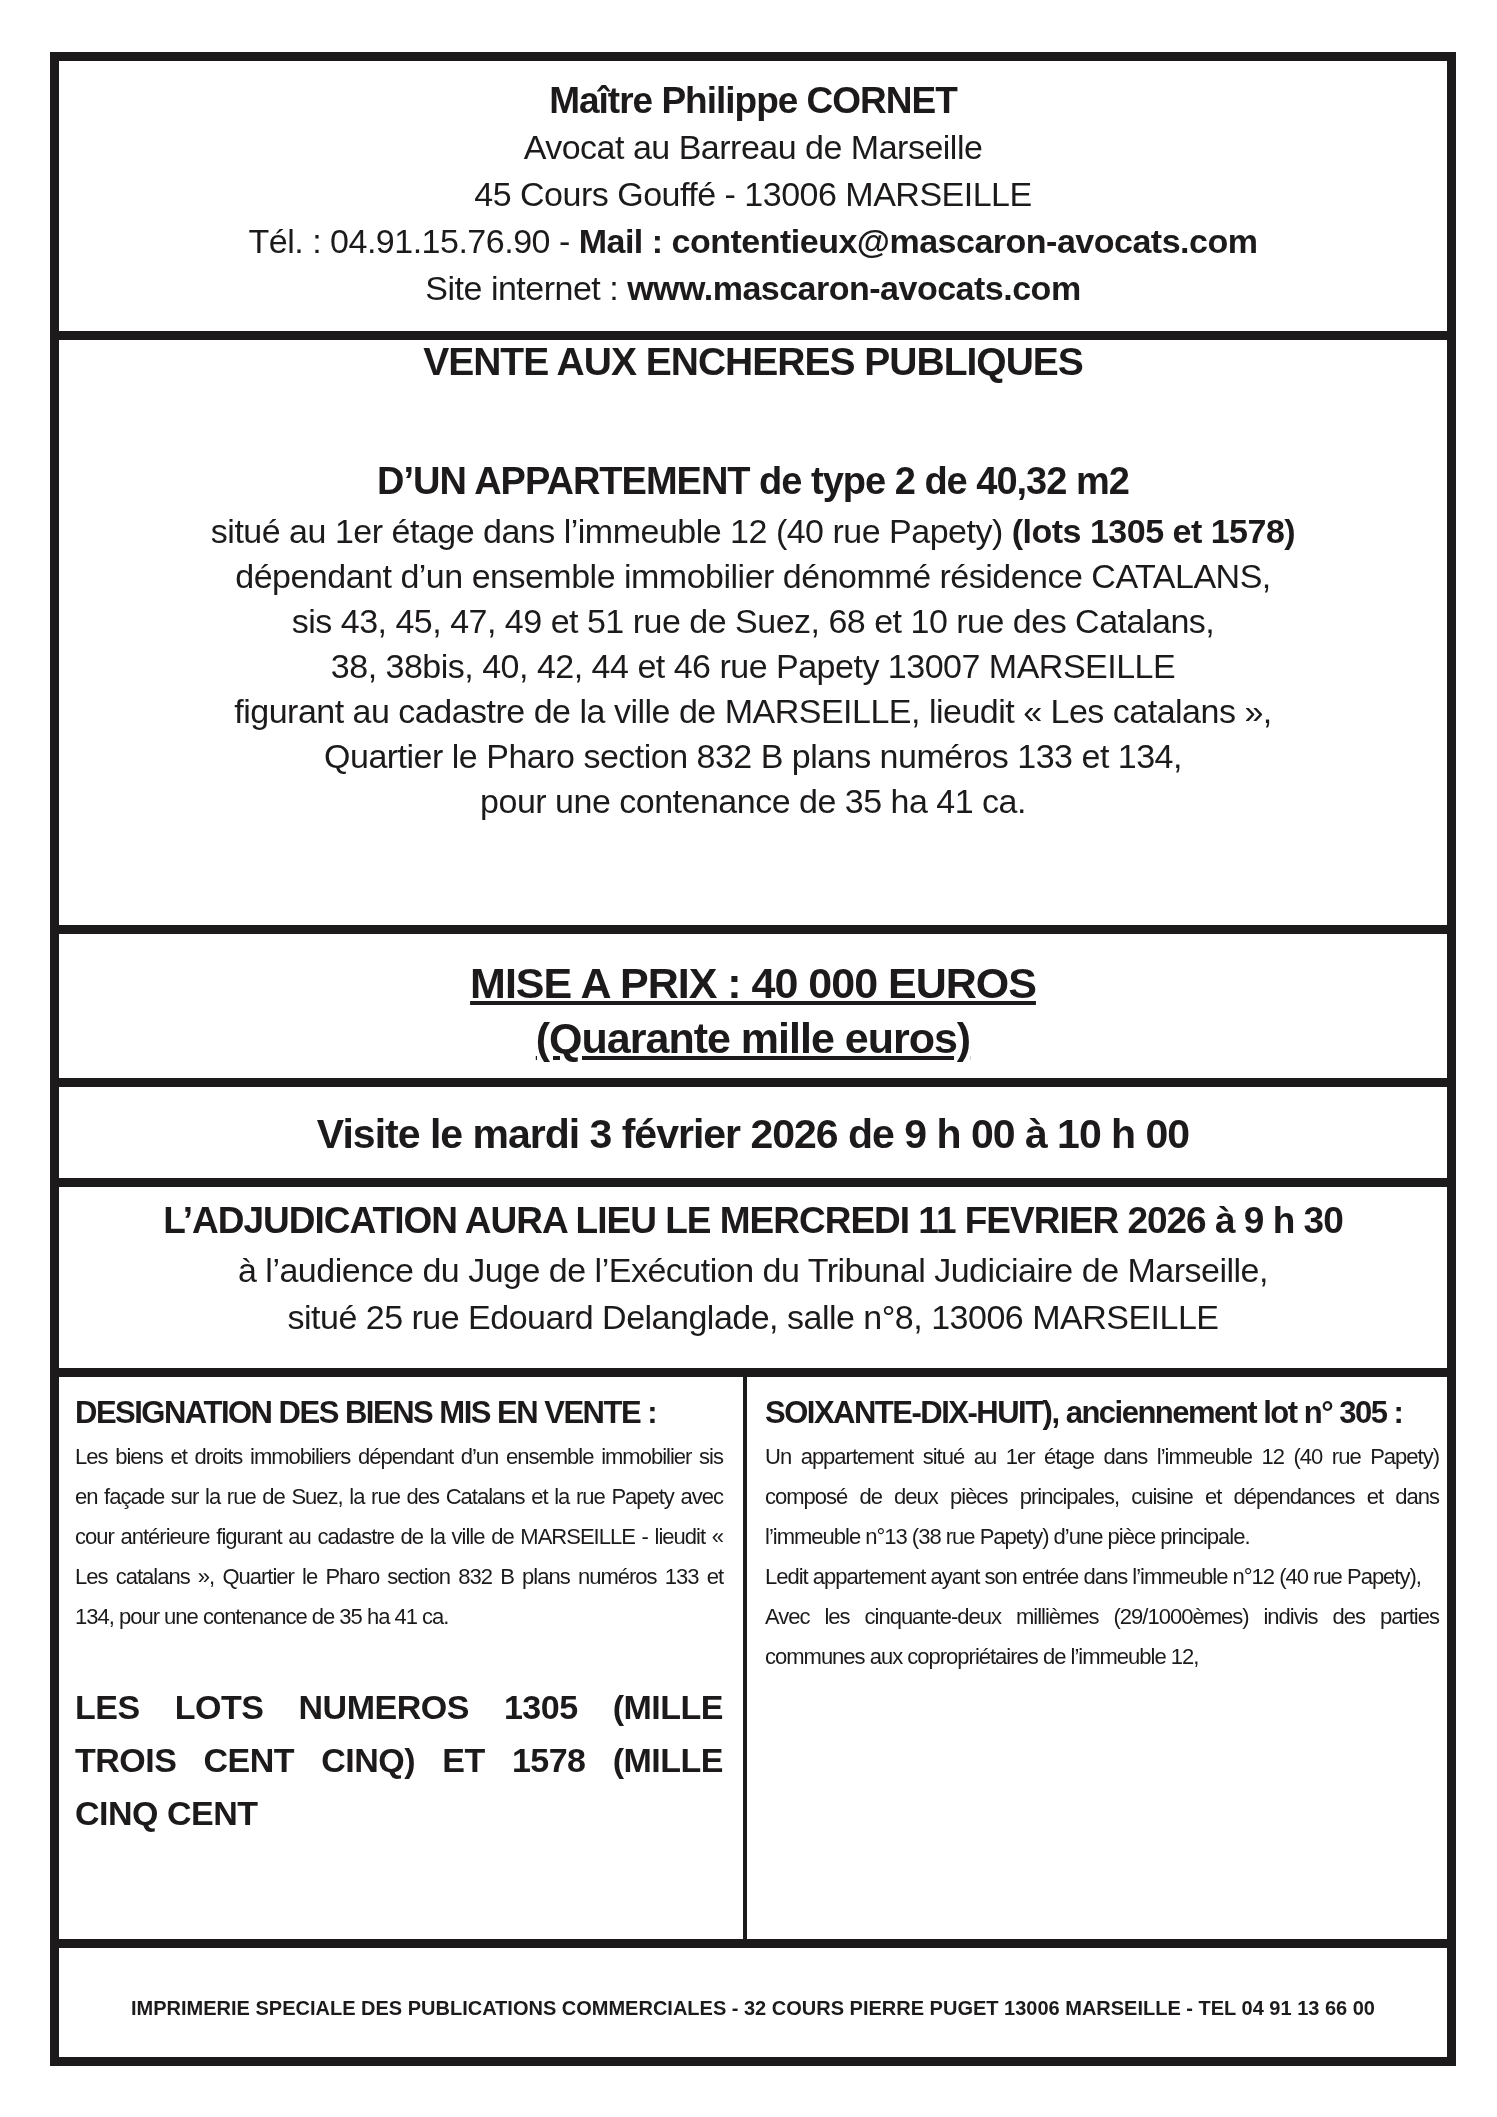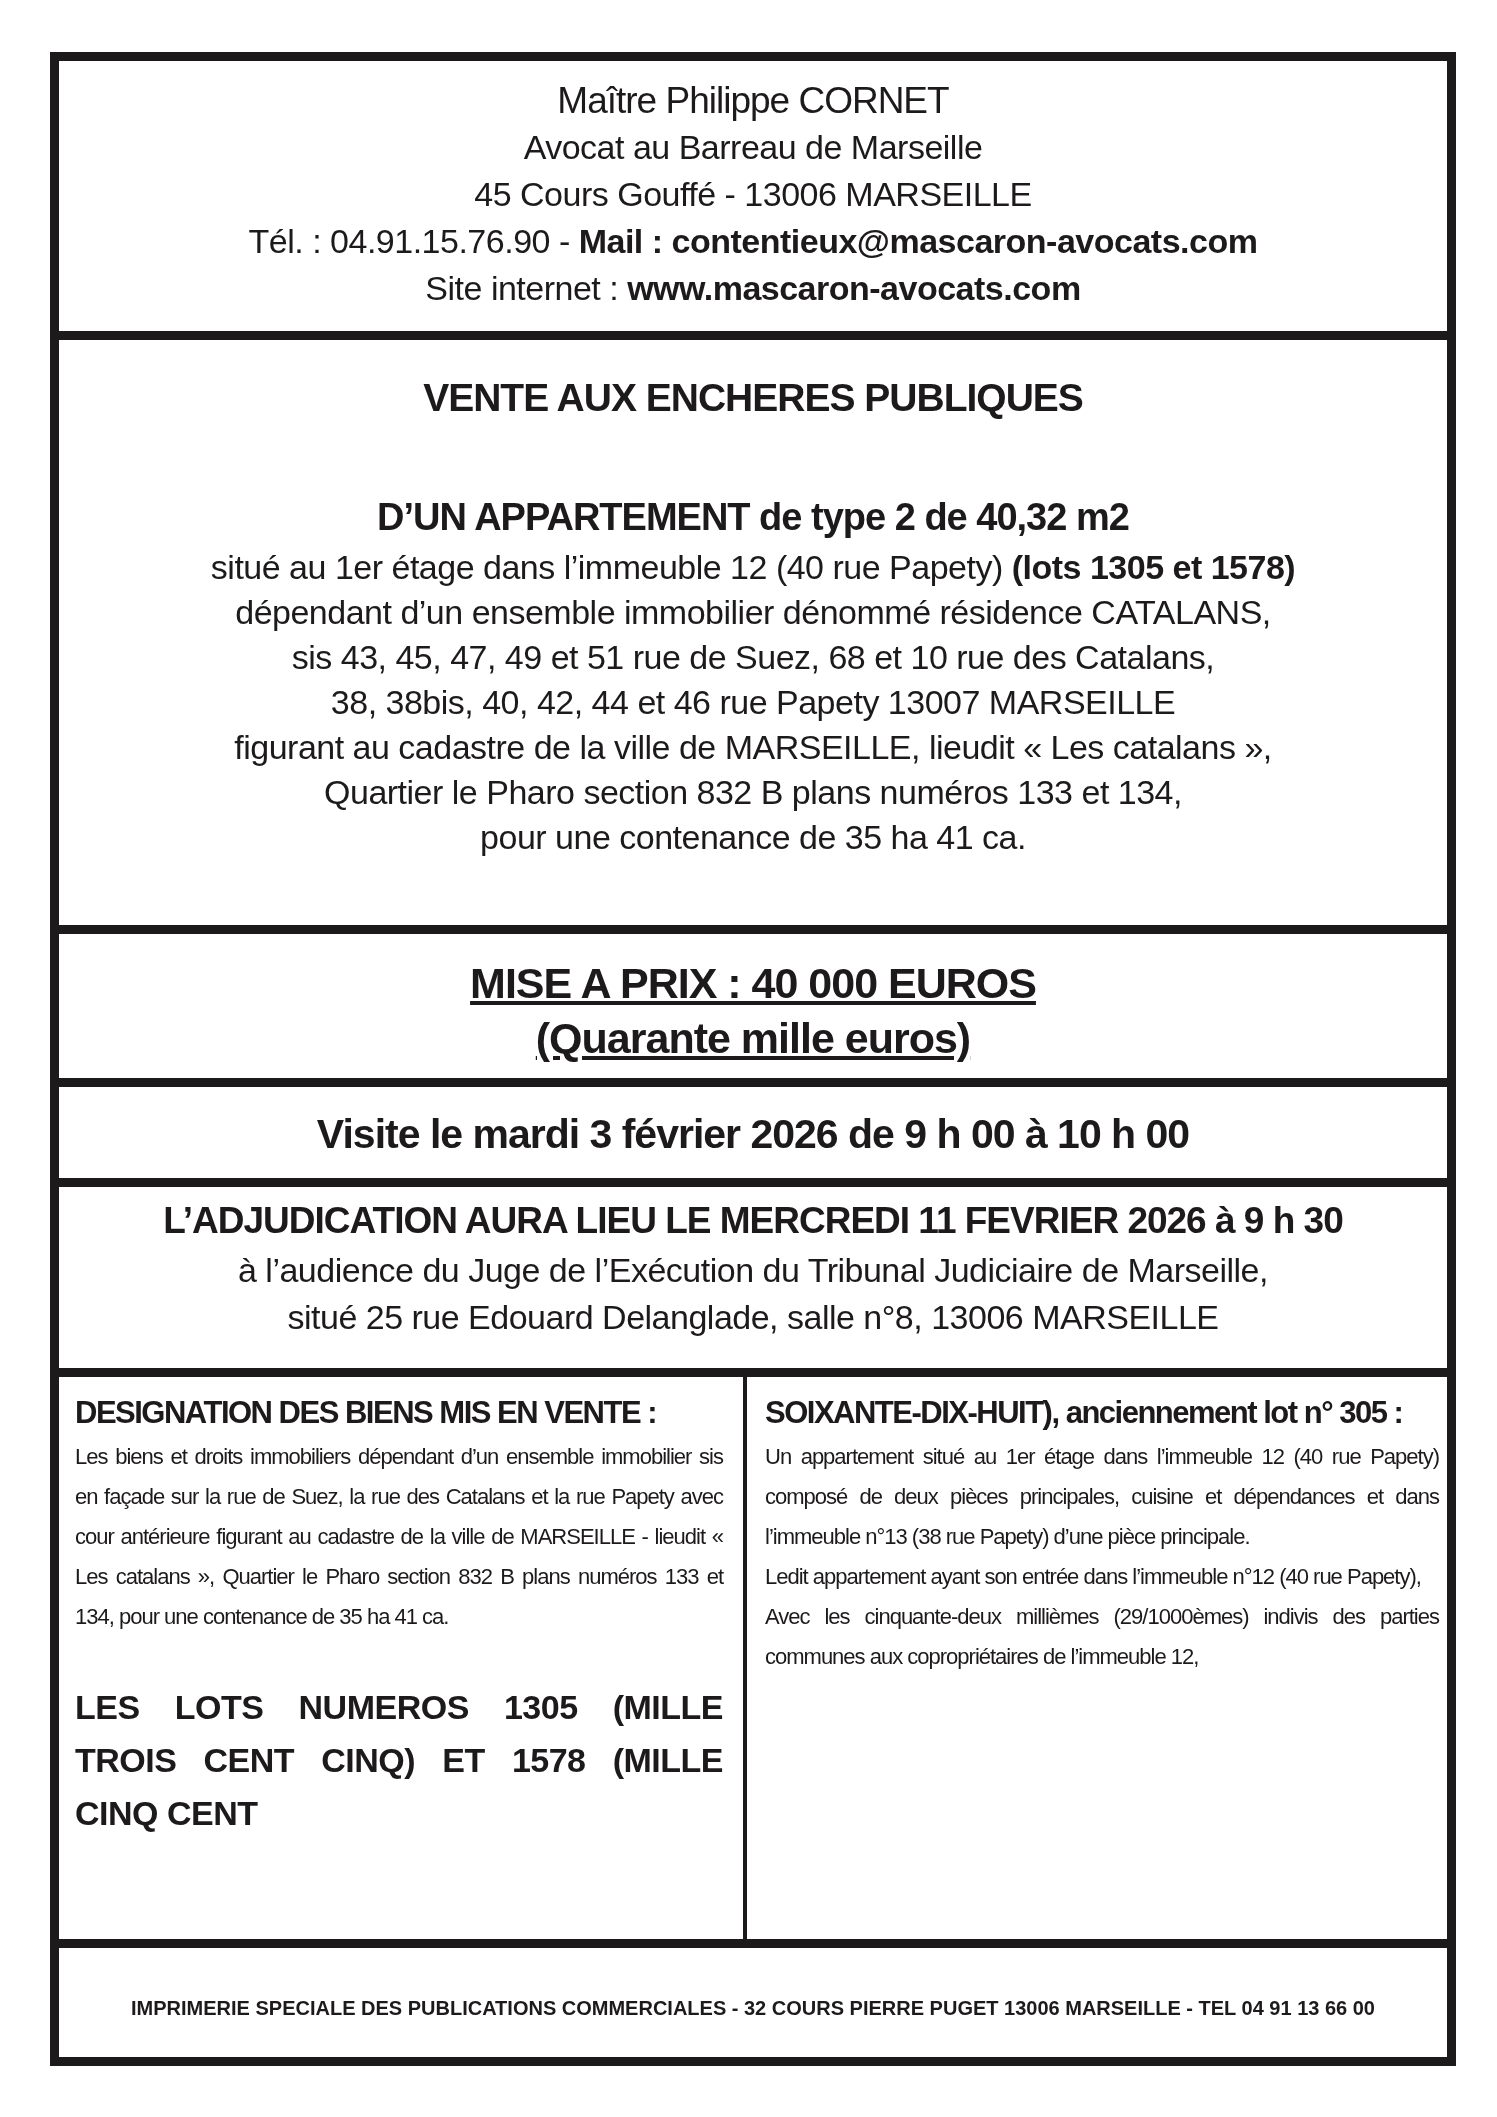--- a/index.html
+++ b/index.html
@@ -20,25 +20,25 @@
     flex-direction: column;
   }
   .section { border-bottom: 9px solid #1d1a1b; overflow: hidden; }
   .section:last-child { border-bottom: none; margin-top: 44px; }
 
   .center { text-align: center; }
 
   
   .sec-header { height: 279px; padding-top: 16px; }
   .sec-header .line { font-size: 34px; line-height: 47px; letter-spacing: -0.5px; }
-  .sec-header .name { font-size: 37px; font-weight: normal; letter-spacing: -1px; }
+  .sec-header .name { font-size: 37px; font-weight: bold; letter-spacing: -1px; }
   .bold { font-weight: bold; }
 
   
-  .sec-sale { height: 594px; padding-top: 36px; }
+  .sec-sale { height: 594px; }
   .sale-title { font-size: 39px; font-weight: bold; letter-spacing: -1px; margin-bottom: 76px; }
   .sale-subtitle { font-size: 38px; font-weight: bold; letter-spacing: -1px; margin-bottom: 6px; }
   .sale-line { font-size: 34px; line-height: 45px; letter-spacing: -0.5px; }
 
   
   .sec-price { height: 153px; padding-top: 22px; text-decoration: underline; }
   .price-line { font-size: 43px; font-weight: bold; line-height: 55px; letter-spacing: -1px; }
 
   
   .sec-visit { height: 100px; padding-top: 24px; }

